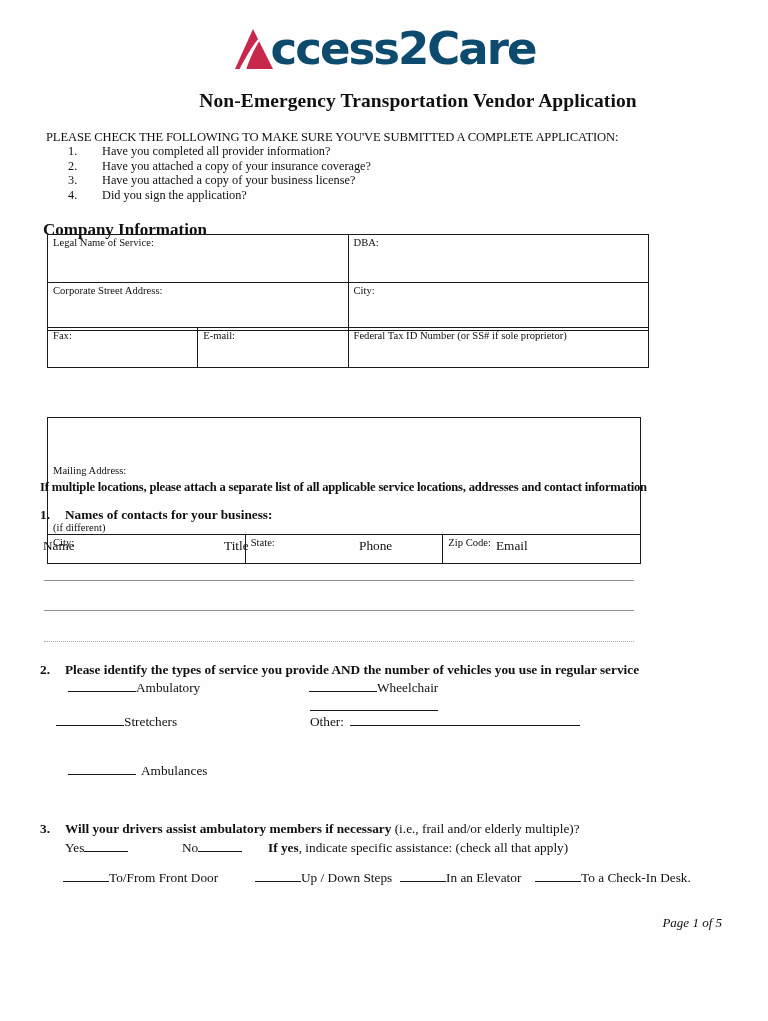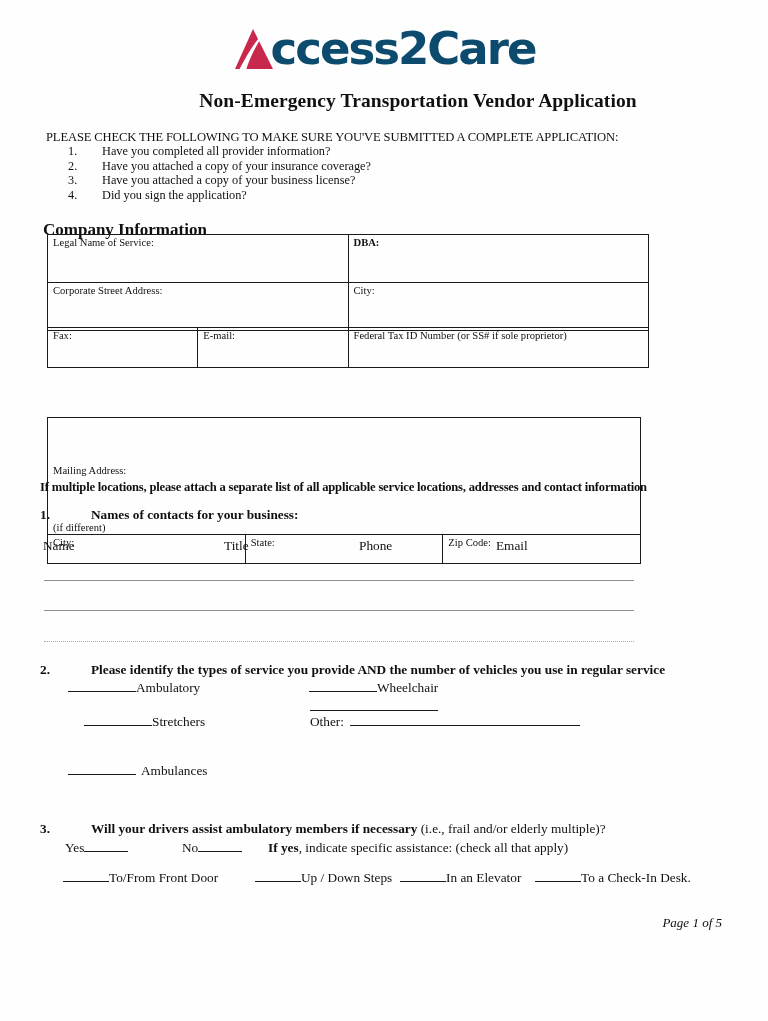--- a/index.html
+++ b/index.html
@@ -113,39 +113,38 @@
     line-height: 12px;
   }
   .tbl.company {
     left: 47px; top: 234px;
     width: 602px;
   }
   .tbl.mailing {
     left: 47px; top: 417px;
     width: 594px;
   }
-  .cell-b { font-weight: bold; }
+  .cell-b { font-weight: normal; }
   .sub-line { display: block; margin-top: 45px; }
 
   
   .note-bold {
     position: absolute;
     left: 40px; top: 480px;
     width: 700px;
     font-size: 12.6px;
     font-weight: bold;
     letter-spacing: -0.2px;
     white-space: nowrap;
   }
 
   
   .q {
     position: absolute;
     font-size: 13.3px;
-    margin-left: 26px;
   }
   .q-num {
     position: absolute;
     font-weight: bold;
     font-size: 13.3px;
   }
   .q-body { font-weight: bold; }
   .q-reg { font-weight: normal; }
 
   .col-head {
@@ -277,21 +276,21 @@
 
   <div class="line-item" style="left:68px; top:680px">
     <span class="blank" style="width:68px"></span><span>Ambulatory</span>
   </div>
   <div class="line-item" style="left:309px; top:680px">
     <span class="blank" style="width:68px"></span><span>Wheelchair</span>
   </div>
 
   <div class="rule" style="left:310px; top:710px; width:128px; border-top:1.2px solid #1a1a1a"></div>
 
-  <div class="line-item" style="left:84px; top:714px">
+  <div class="line-item" style="left:56px; top:714px">
     <span class="blank" style="width:68px"></span><span>Stretchers</span>
   </div>
   <div class="line-item" style="left:310px; top:714px">
     <span>Other:</span><span class="blank" style="width:230px; margin-left:6px"></span>
   </div>
 
   <div class="line-item" style="left:68px; top:763px">
     <span class="blank" style="width:68px"></span><span style="margin-left:5px">Ambulances</span>
   </div>
 

